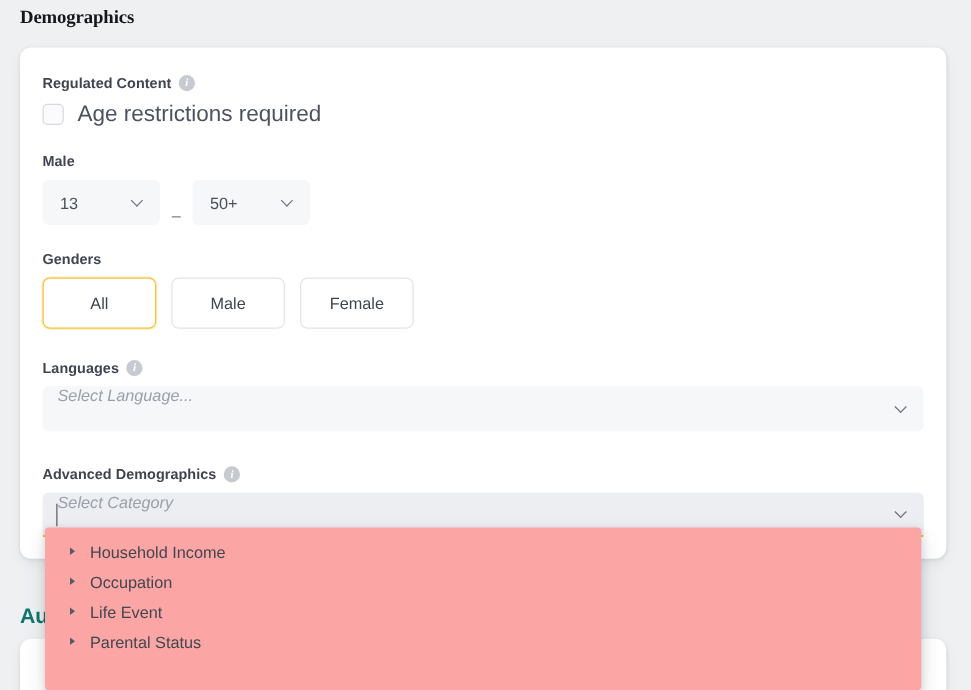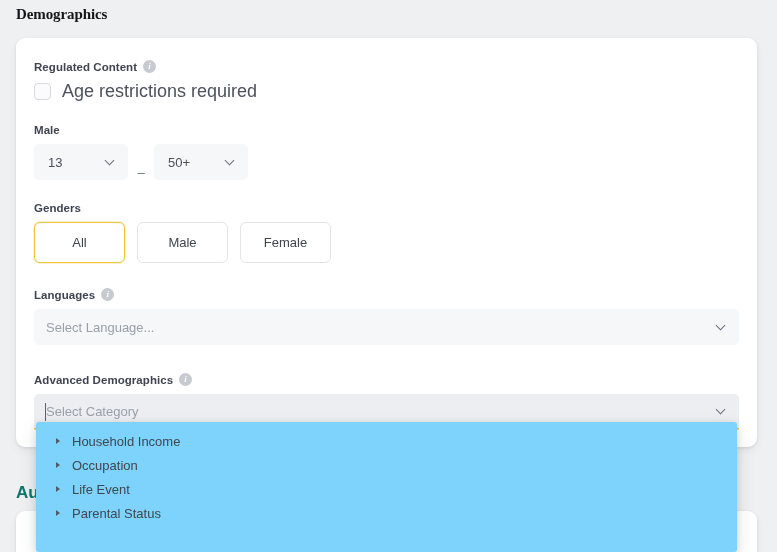--- a/index.html
+++ b/index.html
@@ -177,22 +177,23 @@
   }
 
   
   .select-wide {
     position: relative;
     width: 705px;
     height: 36px;
     background: #f6f7f9;
     border-radius: 5px;
     display: flex;
-    align-items: center;
-    box-sizing: border-box;
+    align-items: flex-start;
+    box-sizing: border-box;
+    font-style: italic;
   }
   .select-wide .placeholder {
     font-size: 13px;
     color: #9aa0ab;
     padding-left: 12px;
   }
   .select-wide.focused {
     background: #eceef1;
     border-bottom: 2px solid #f2c13c;
     border-radius: 5px 5px 2px 2px;
@@ -206,21 +207,21 @@
     background: #5a5f6a;
   }
 
   
   .dropdown {
     position: absolute;
     left: 36px;
     top: 422px;
     width: 701px;
     height: 130px;
-    background: #7dd3fc;
+    background: #fca5a5;
     border-radius: 3px;
     box-shadow: 0 2px 7px rgba(30,35,45,0.16), 0 8px 20px rgba(30,35,45,0.10);
     padding-top: 7px;
     box-sizing: border-box;
     overflow: hidden;
   }
   .dd-item {
     height: 24px;
     display: flex;
     align-items: center;

